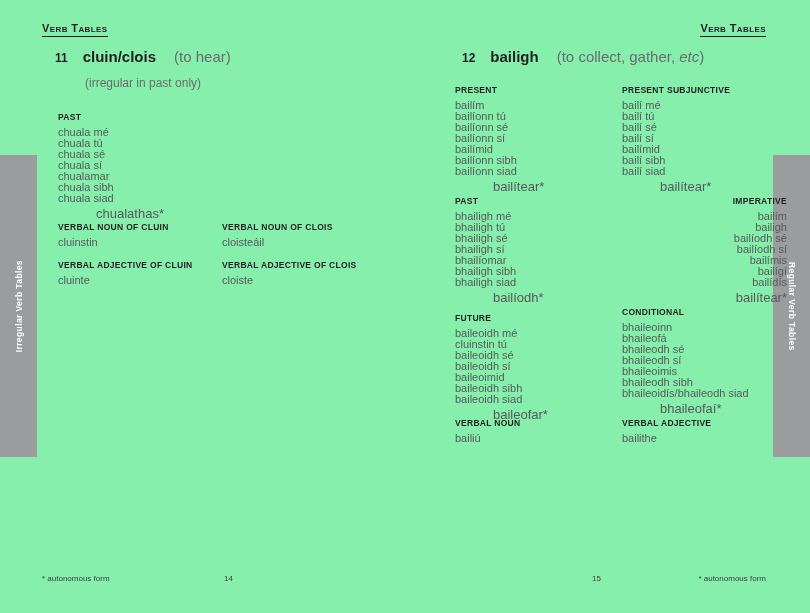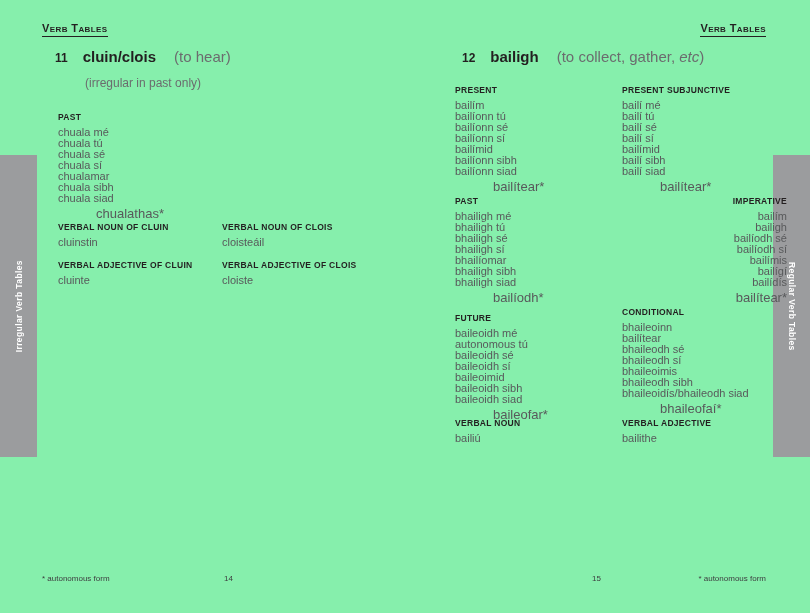--- a/index.html
+++ b/index.html
@@ -219,34 +219,34 @@
         <div class="form-line">bailímis</div>
         <div class="form-line">bailígí</div>
         <div class="form-line">bailídís</div>
       </div>
     <div class="autonomous">bailítear*</div>
   </div>
   <div class="section" style="left:455px; top:313px;">
     <div class="sec-title">FUTURE</div>
     <div>
         <div class="form-line">baileoidh mé</div>
-        <div class="form-line">autonomous tú</div>
+        <div class="form-line">cluinstin tú</div>
         <div class="form-line">baileoidh sé</div>
         <div class="form-line">baileoidh sí</div>
         <div class="form-line">baileoimid</div>
         <div class="form-line">baileoidh sibh</div>
         <div class="form-line">baileoidh siad</div>
       </div>
     <div class="autonomous">baileofar*</div>
   </div>
   <div class="section" style="left:622px; top:307px;">
     <div class="sec-title">CONDITIONAL</div>
     <div>
         <div class="form-line">bhaileoinn</div>
-        <div class="form-line">bailítear</div>
+        <div class="form-line">bhaileofá</div>
         <div class="form-line">bhaileodh sé</div>
         <div class="form-line">bhaileodh sí</div>
         <div class="form-line">bhaileoimis</div>
         <div class="form-line">bhaileodh sibh</div>
         <div class="form-line">bhaileoidís/bhaileodh siad</div>
       </div>
     <div class="autonomous">bhaileofaí*</div>
   </div>
 
   <div class="section" style="left:455px; top:418px;">

